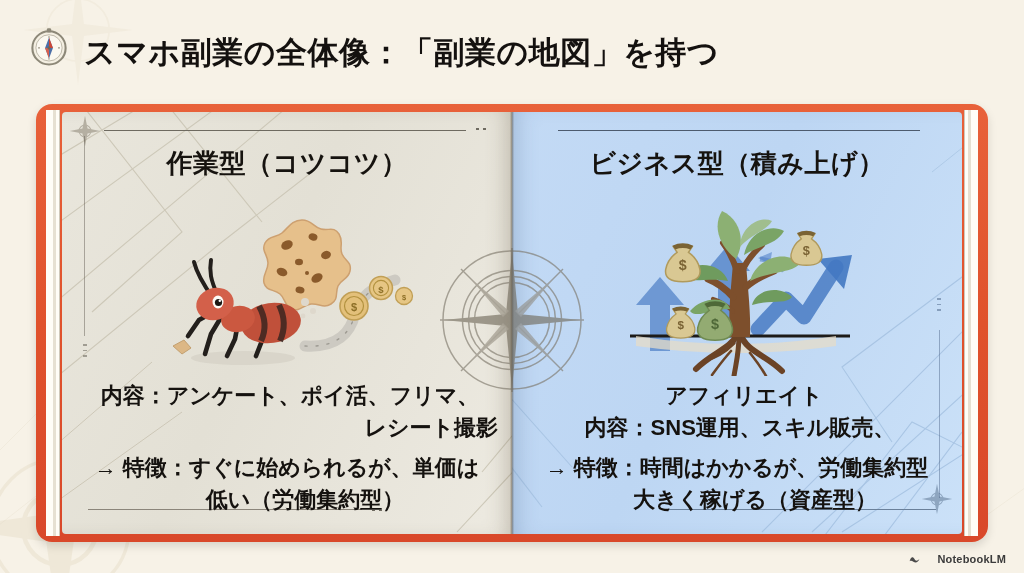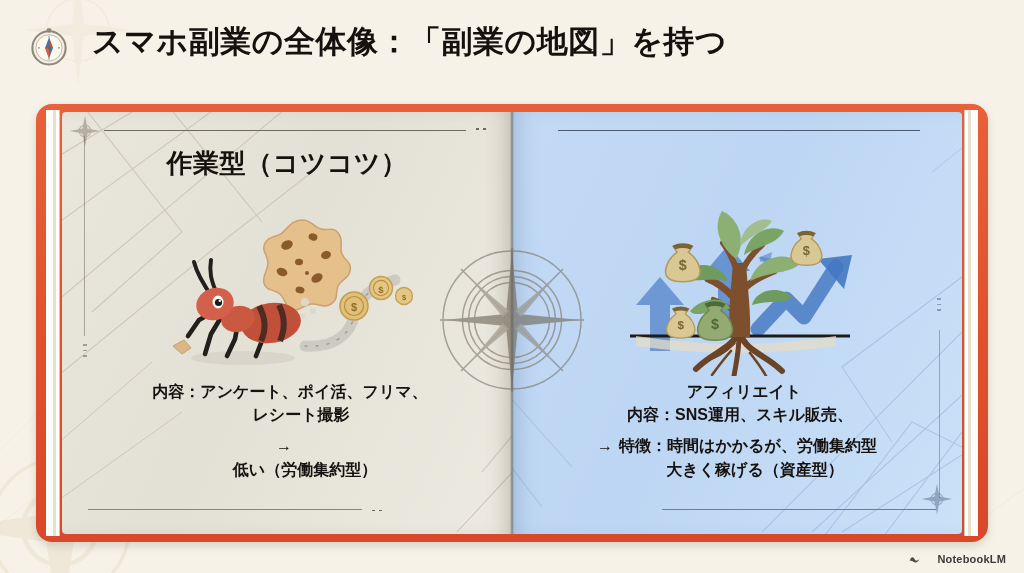--- a/index.html
+++ b/index.html
@@ -10,21 +10,21 @@
     position:relative;
   }
 
   
   .bg-watermark{position:absolute;opacity:.30;pointer-events:none;}
   .bg-wm-bl{left:-55px;bottom:-70px;width:230px;height:230px;}
   .bg-wm-tl{left:18px;top:-30px;width:120px;height:120px;opacity:.18;}
   .bg-lines{position:absolute;inset:0;pointer-events:none;opacity:.35;}
 
   
-  .title-row{position:absolute;left:28px;top:26px;display:flex;align-items:flex-start;gap:22px;}
+  .title-row{position:absolute;left:28px;top:26px;display:flex;align-items:flex-end;gap:14px;}
   .compass-badge{width:42px;height:42px;flex:0 0 42px;}
   .page-title{
     font-size:31px;font-weight:700;color:#14110f;letter-spacing:.5px;
     white-space:nowrap;line-height:1;
   }
 
   
   .book{
     position:absolute;left:36px;top:104px;width:952px;height:438px;
     border-radius:16px;
@@ -86,21 +86,21 @@
   .panel-head{
     position:absolute;left:0;right:0;top:34px;text-align:center;
     font-size:26px;font-weight:700;color:#16130f;letter-spacing:.5px;
   }
   .art{position:absolute;left:0;right:0;top:84px;height:185px;display:flex;
        align-items:center;justify-content:center;}
   .art svg{display:block;}
 
   .body-block{
     position:absolute;left:14px;right:14px;top:268px;
-    font-size:16px;font-weight:700;color:#15120f;line-height:1.45;
+    font-size:22px;font-weight:700;color:#15120f;line-height:1.45;
   }
   .body-line{display:flex;justify-content:center;}
   .body-line .arrow{flex:0 0 auto;margin-right:6px;}
   .body-line .txt{text-align:left;}
   .blk2{margin-top:8px;}
 
   
   .footer{
     position:absolute;right:18px;bottom:8px;display:flex;align-items:center;gap:16px;
     color:#3b3b3b;font-size:11px;font-weight:600;letter-spacing:.2px;
@@ -273,26 +273,27 @@
             <circle cx="64.8" cy="94.8" r="1.2" fill="#fff"></circle>
           </g>
         </svg>
       </div>
 
       <div class="body-block">
         <div class="body-line">
           <span class="arrow"></span>
           <span class="txt">内容：アンケート、ポイ活、フリマ、</span>
         </div>
-        <div class="body-line" style="padding-left:22px;">
+        <div class="body-line" style="padding-left:22px;justify-content:flex-end;">
           <span class="arrow"></span>
           <span class="txt">レシート撮影</span>
         </div>
         <div class="body-line blk2">
           <span class="arrow">→</span>
+          <span class="txt">特徴：すぐに始められるが、単価は</span>
         </div>
         <div class="body-line" style="padding-left:30px;">
           <span class="arrow"></span>
           <span class="txt">低い（労働集約型）</span>
         </div>
       </div>
     </div>
 
     <div class="page page-right">
       <svg class="grid-svg" viewBox="0 0 450 422" preserveAspectRatio="none">
@@ -318,20 +319,21 @@
         <circle cx="20" cy="20" r="7" fill="none" stroke="#5e7794" stroke-width="1.2"></circle>
       </svg>
       <div class="vdots" style="right:21px;top:186px;">
         <i></i>
           <i></i>
           <i></i>
       </div>
       <div class="vline" style="right:22px;top:218px;height:168px;"></div>
       <div class="rule" style="left:150px;right:26px;bottom:24px;border-top:1.5px solid #6a809a;"></div>
 
+      <div class="panel-head">ビジネス型（積み上げ）</div>
 
       <div class="art">
         <svg width="275" height="175" viewBox="0 0 275 175">
 
           <g fill="#4a7cc4" opacity=".92">
             <path d="M50 150 L50 104 L36 104 L60 76 L84 104 L70 104 L70 150 Z" opacity=".75"></path>
             <path d="M118 120 L118 70 L106 70 L128 44 L150 70 L138 70 L138 120 Z" opacity=".8"></path>
           </g>
           <path d="M160 58 q16 2 24 12" stroke="#4a7cc4" stroke-width="5" fill="none" opacity=".55"></path>
           <path d="M158 57 l14 -6 -2 12 z" fill="#4a7cc4" opacity=".55"></path>

